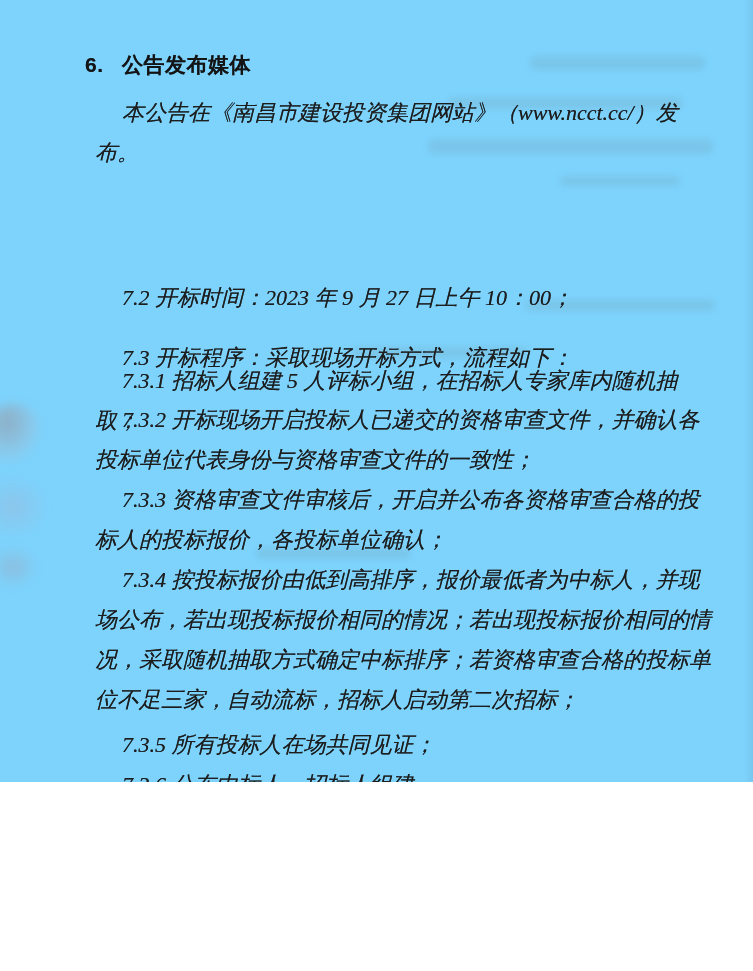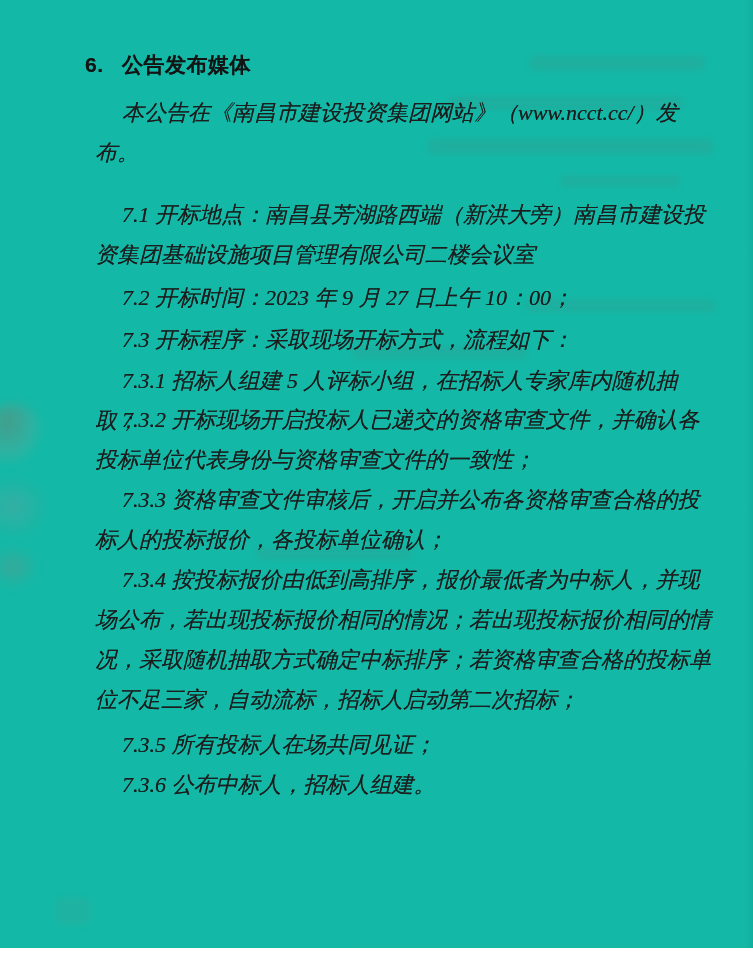--- a/index.html
+++ b/index.html
@@ -1,18 +1,18 @@
 <!DOCTYPE html>
 <html><head>
 <meta charset="utf-8">
 <style>
   html,body { margin:0; padding:0; background:#ffffff; }
   .page {
-    position:relative; width:753px; height:948px;
-    background:#14b8a6; overflow:hidden;
+    position:relative; width:753px; height:782px;
+    background:#7dd3fc; overflow:hidden;
     font-family:"Liberation Serif","DejaVu Serif",serif;
     color:#1d1d1d;
   }
   
   .heading {
     position:absolute; left:85px;
     font-family:"Liberation Sans","DejaVu Sans",sans-serif;
     font-weight:700; font-size:21px; line-height:40px;
     letter-spacing:0.5px; color:#141414;
     text-shadow:0 0 .5px rgba(0,0,0,.55);
@@ -74,25 +74,24 @@
   <div class="seal s3"></div>
   <div class="edge"></div>
 
   <div class="heading" style="top:45px">
     <span class="hnum">6.</span><span>公告发布媒体</span>
   </div>
 
   <div class="para" style="top:93px">本公告在《南昌市建设投资集团网站》（www.ncct.cc/）发布。</div>
 
 
-  <div class="para" style="top:195px">7.1 开标地点：南昌县芳湖路西端（新洪大旁）南昌市建设投资集团基础设施项目管理有限公司二楼会议室</div>
 
   <div class="para" style="top:278px">7.2 开标时间：2023 年 9 月 27 日上午 10：00；</div>
 
-  <div class="para" style="top:320px">7.3 开标程序：采取现场开标方式，流程如下：</div>
+  <div class="para" style="top:338px">7.3 开标程序：采取现场开标方式，流程如下：</div>
 
   <div class="para" style="top:361px">7.3.1 招标人组建 5 人评标小组，在招标人专家库内随机抽取；</div>
 
   <div class="para" style="top:400px">7.3.2 开标现场开启投标人已递交的资格审查文件，并确认各投标单位代表身份与资格审查文件的一致性；</div>
 
   <div class="para" style="top:480px">7.3.3 资格审查文件审核后，开启并公布各资格审查合格的投标人的投标报价，各投标单位确认；</div>
 
   <div class="para" style="top:560px">7.3.4 按投标报价由低到高排序，报价最低者为中标人，并现场公布，若出现投标报价相同的情况；若出现投标报价相同的情况，采取随机抽取方式确定中标排序；若资格审查合格的投标单位不足三家，自动流标，招标人启动第二次招标；</div>
 
   <div class="para" style="top:725px">7.3.5 所有投标人在场共同见证；</div>

